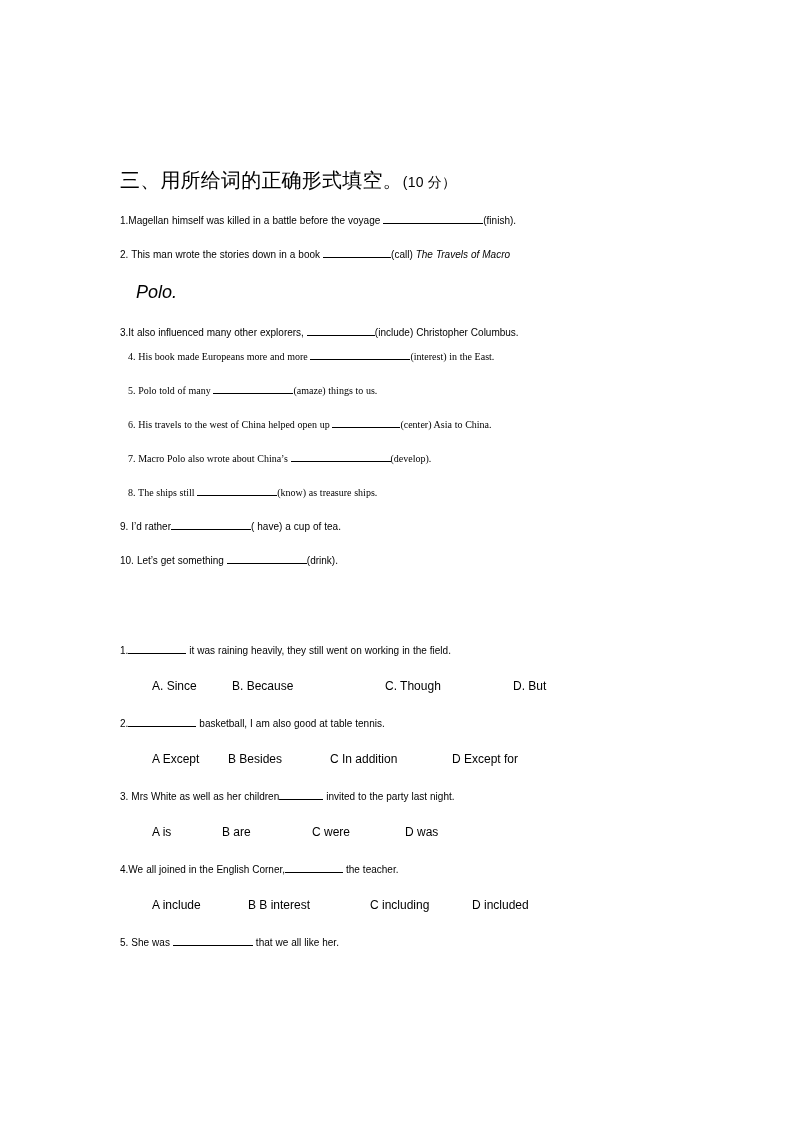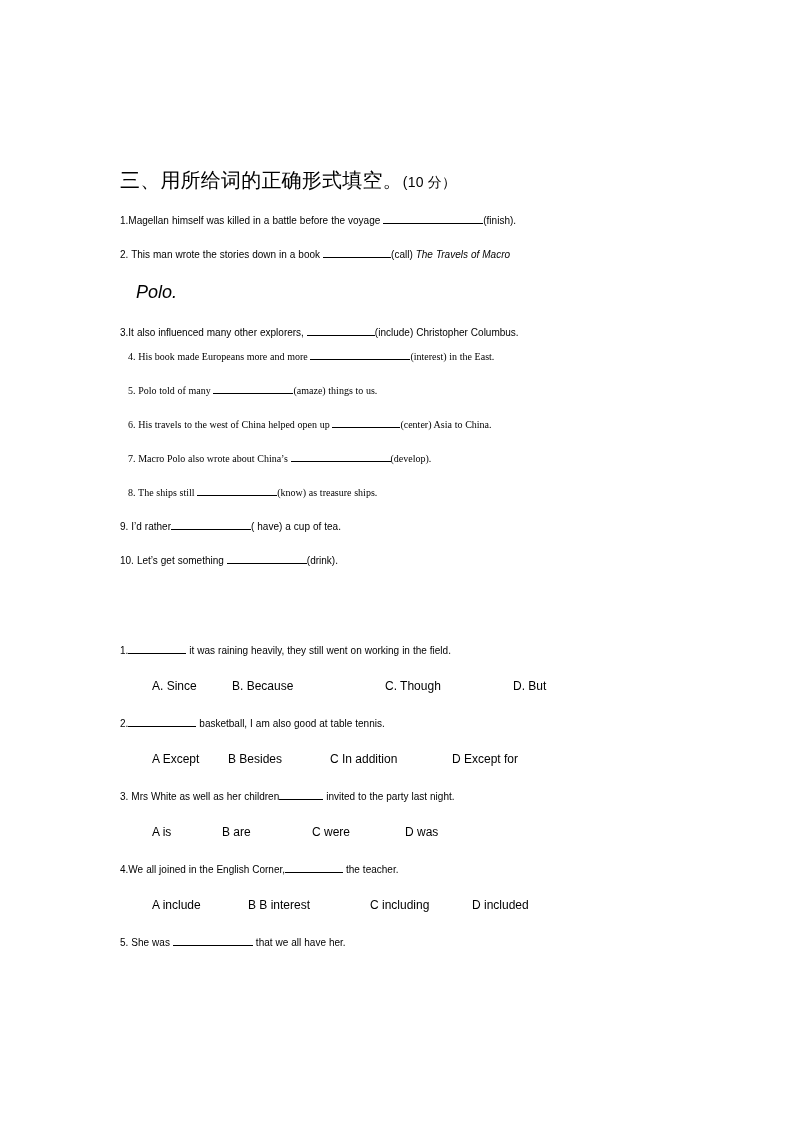--- a/index.html
+++ b/index.html
@@ -169,16 +169,16 @@
     </div>
 
     <div class="q"><span>4.</span><span>We all joined in the English Corner,</span><span class="blank w-s"></span><span> the teacher.</span></div>
     <div class="opts">
       <span class="opt" style="left:32px">A include</span>
       <span class="opt" style="left:128px">B B interest</span>
       <span class="opt" style="left:250px">C including</span>
       <span class="opt" style="left:352px">D included</span>
     </div>
 
-    <div class="q"><span>5. </span><span>She was </span><span class="blank w-l"></span><span> that we all have her.</span></div>
+    <div class="q"><span>5. </span><span>She was </span><span class="blank w-l"></span><span> that we all like her.</span></div>
 
   </div>
 </div>
 
 </body></html>

